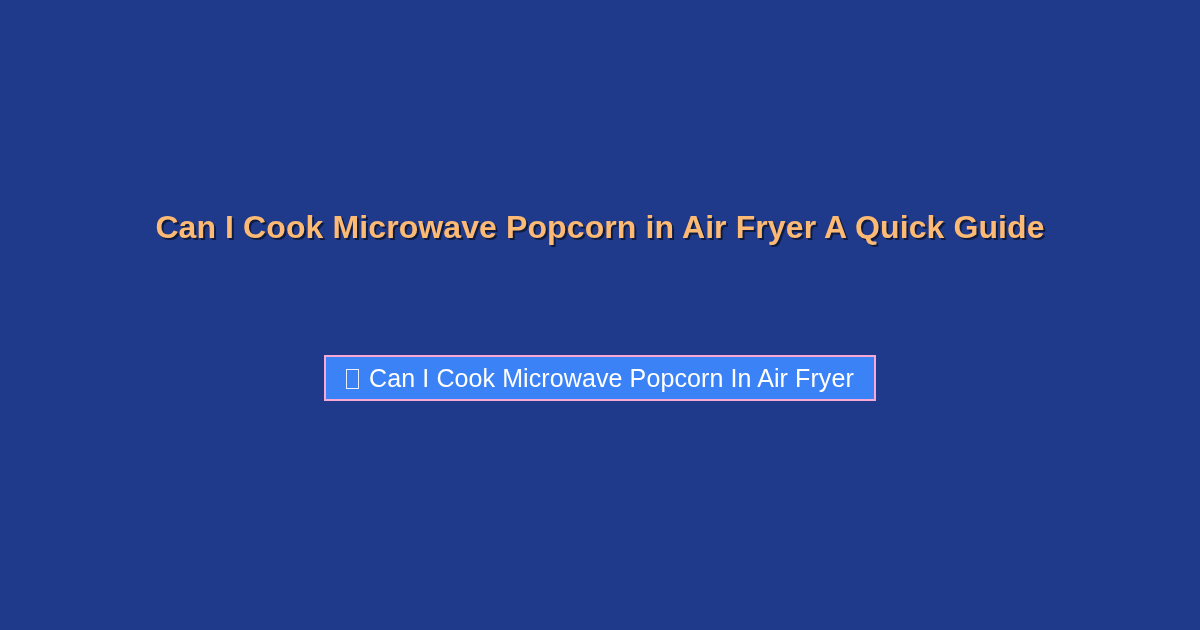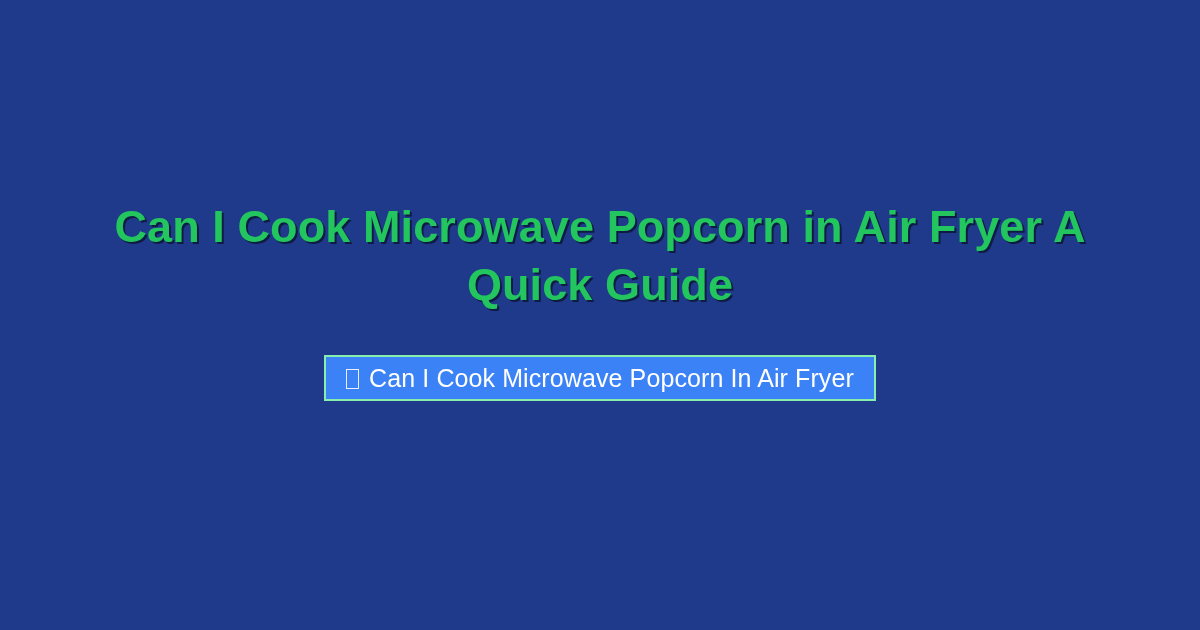--- a/index.html
+++ b/index.html
@@ -36,25 +36,25 @@
     top: 198px;
     width: 1200px;
     padding: 0 56px;
     box-sizing: border-box;
     text-align: center;
   }
 
   .headline {
     margin: 0;
     font-family: "Liberation Sans", sans-serif;
-    font-size: 45px;
+    font-size: 32px;
     font-weight: bold;
     line-height: 58px;
     letter-spacing: 0.1px;
-    color: #22c55e;
+    color: #fdba74;
     text-shadow: 2px 2px 0 #0e1c44;
     word-wrap: break-word;
   }
 
   
   .badge-row {
     position: absolute;
     left: 0;
     top: 355px;
     width: 1200px;
@@ -64,21 +64,21 @@
 
   .badge {
     box-sizing: border-box;
     height: 46px;
     display: inline-flex;
     align-items: center;
     justify-content: center;
     gap: 10px;
     padding: 0 20px;
     background: #3b82f6;
-    border: 2px solid #86efac;
+    border: 2px solid #f9a8d4;
     border-radius: 0;
     white-space: nowrap;
     cursor: pointer;
   }
 
   .badge-glyph {
     display: inline-block;
     width: 13px;
     height: 20px;
     box-sizing: border-box;

